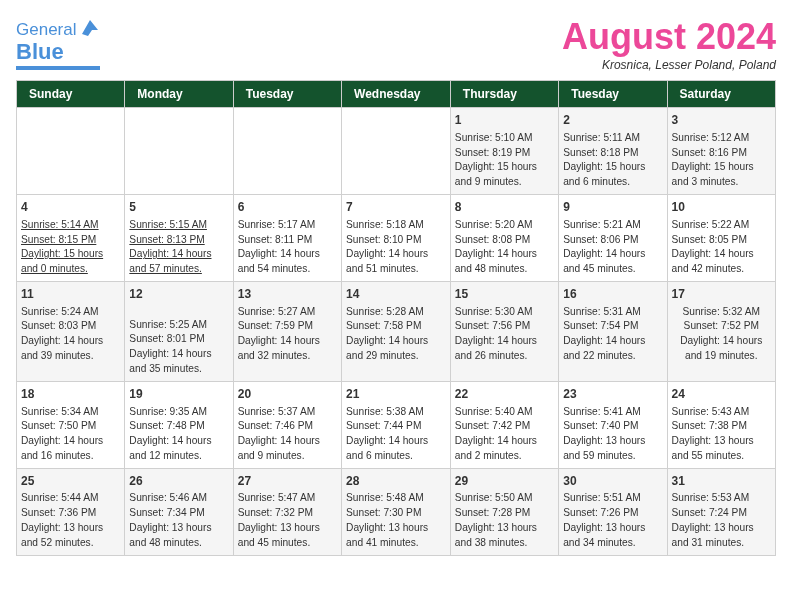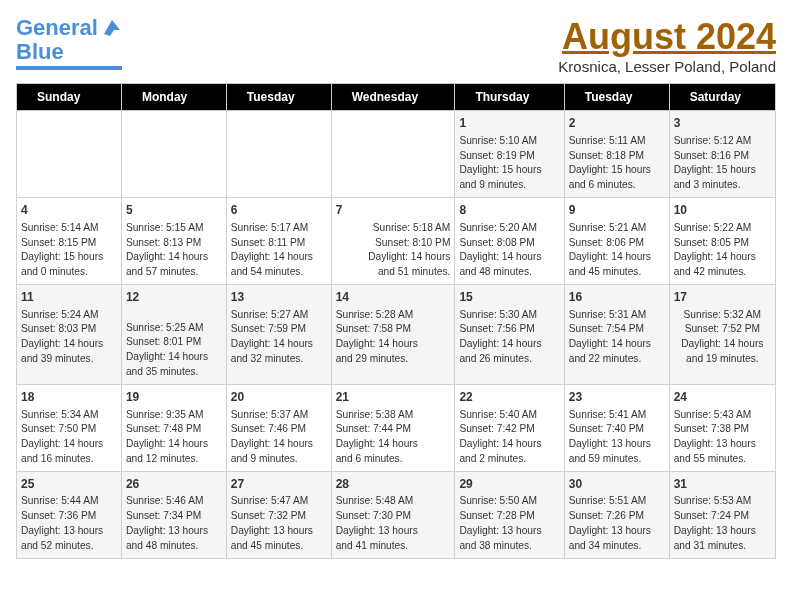--- a/index.html
+++ b/index.html
@@ -15,56 +15,56 @@
       justify-content: space-between;
       align-items: flex-start;
       margin-bottom: 8px;
     }
     .logo {
       display: flex;
       flex-direction: column;
       align-items: flex-start;
     }
     .logo-text {
-      font-size: 22px;
-      font-weight: bold;
+      font-size: 17px;
+      font-weight: normal;
       color: #1a3a5c;
       line-height: 1.1;
     }
     .logo-text span {
       color: #4a90d9;
     }
     .logo-bar {
       height: 4px;
       background: #4a90d9;
       width: 100%;
       margin-top: 2px;
     }
     .title-block {
       text-align: right;
     }
     .main-title {
       font-size: 36px;
       font-weight: bold;
-      color: #a16207;
-      text-decoration: underline;
+      color: #ec4899;
     }
     .subtitle {
-      font-size: 15px;
+      font-size: 12px;
       color: #333;
+      font-style: italic;
     }
     table {
       width: 100%;
       border-collapse: collapse;
       font-size: 11px;
     }
     thead tr th {
-      background: #000000;
+      background: #14532d;
       color: #fff;
-      padding: 6px 20px;
+      padding: 6px 12px;
       font-size: 12px;
       font-weight: bold;
       border: 1px solid #ccc;
       text-align: left;
     }
     tbody tr td {
       border: 1px solid #d0d0d0;
       vertical-align: top;
       padding: 4px;
       min-height: 80px;
@@ -153,42 +153,42 @@
           <span class="day-num">3</span>
           <div class="cell-content" style="white-space: pre-line;">Sunrise: 5:12 AM
 Sunset: 8:16 PM
 Daylight: 15 hours
 and 3 minutes.</div>
         </td>
       </tr>
       <tr>
         <td>
           <span class="day-num">4</span>
-          <div class="cell-content" style="white-space: pre-line;">Sunrise: 5:14 AM
+          <div class="cell-content" style="white-space: pre-line; text-decoration: underline;">Sunrise: 5:14 AM
 Sunset: 8:15 PM
 Daylight: 15 hours
 and 0 minutes.</div>
         </td>
         <td>
           <span class="day-num">5</span>
-          <div class="cell-content" style="white-space: pre-line;">Sunrise: 5:15 AM
+          <div class="cell-content" style="white-space: pre-line; text-decoration: underline;">Sunrise: 5:15 AM
 Sunset: 8:13 PM
 Daylight: 14 hours
 and 57 minutes.</div>
         </td>
         <td>
           <span class="day-num">6</span>
           <div class="cell-content" style="white-space: pre-line;">Sunrise: 5:17 AM
 Sunset: 8:11 PM
 Daylight: 14 hours
 and 54 minutes.</div>
         </td>
         <td>
           <span class="day-num">7</span>
-          <div class="cell-content" style="white-space: pre-line; text-align: right;">Sunrise: 5:18 AM
+          <div class="cell-content" style="white-space: pre-line;">Sunrise: 5:18 AM
 Sunset: 8:10 PM
 Daylight: 14 hours
 and 51 minutes.</div>
         </td>
         <td>
           <span class="day-num">8</span>
           <div class="cell-content" style="white-space: pre-line;">Sunrise: 5:20 AM
 Sunset: 8:08 PM
 Daylight: 14 hours
 and 48 minutes.</div>

